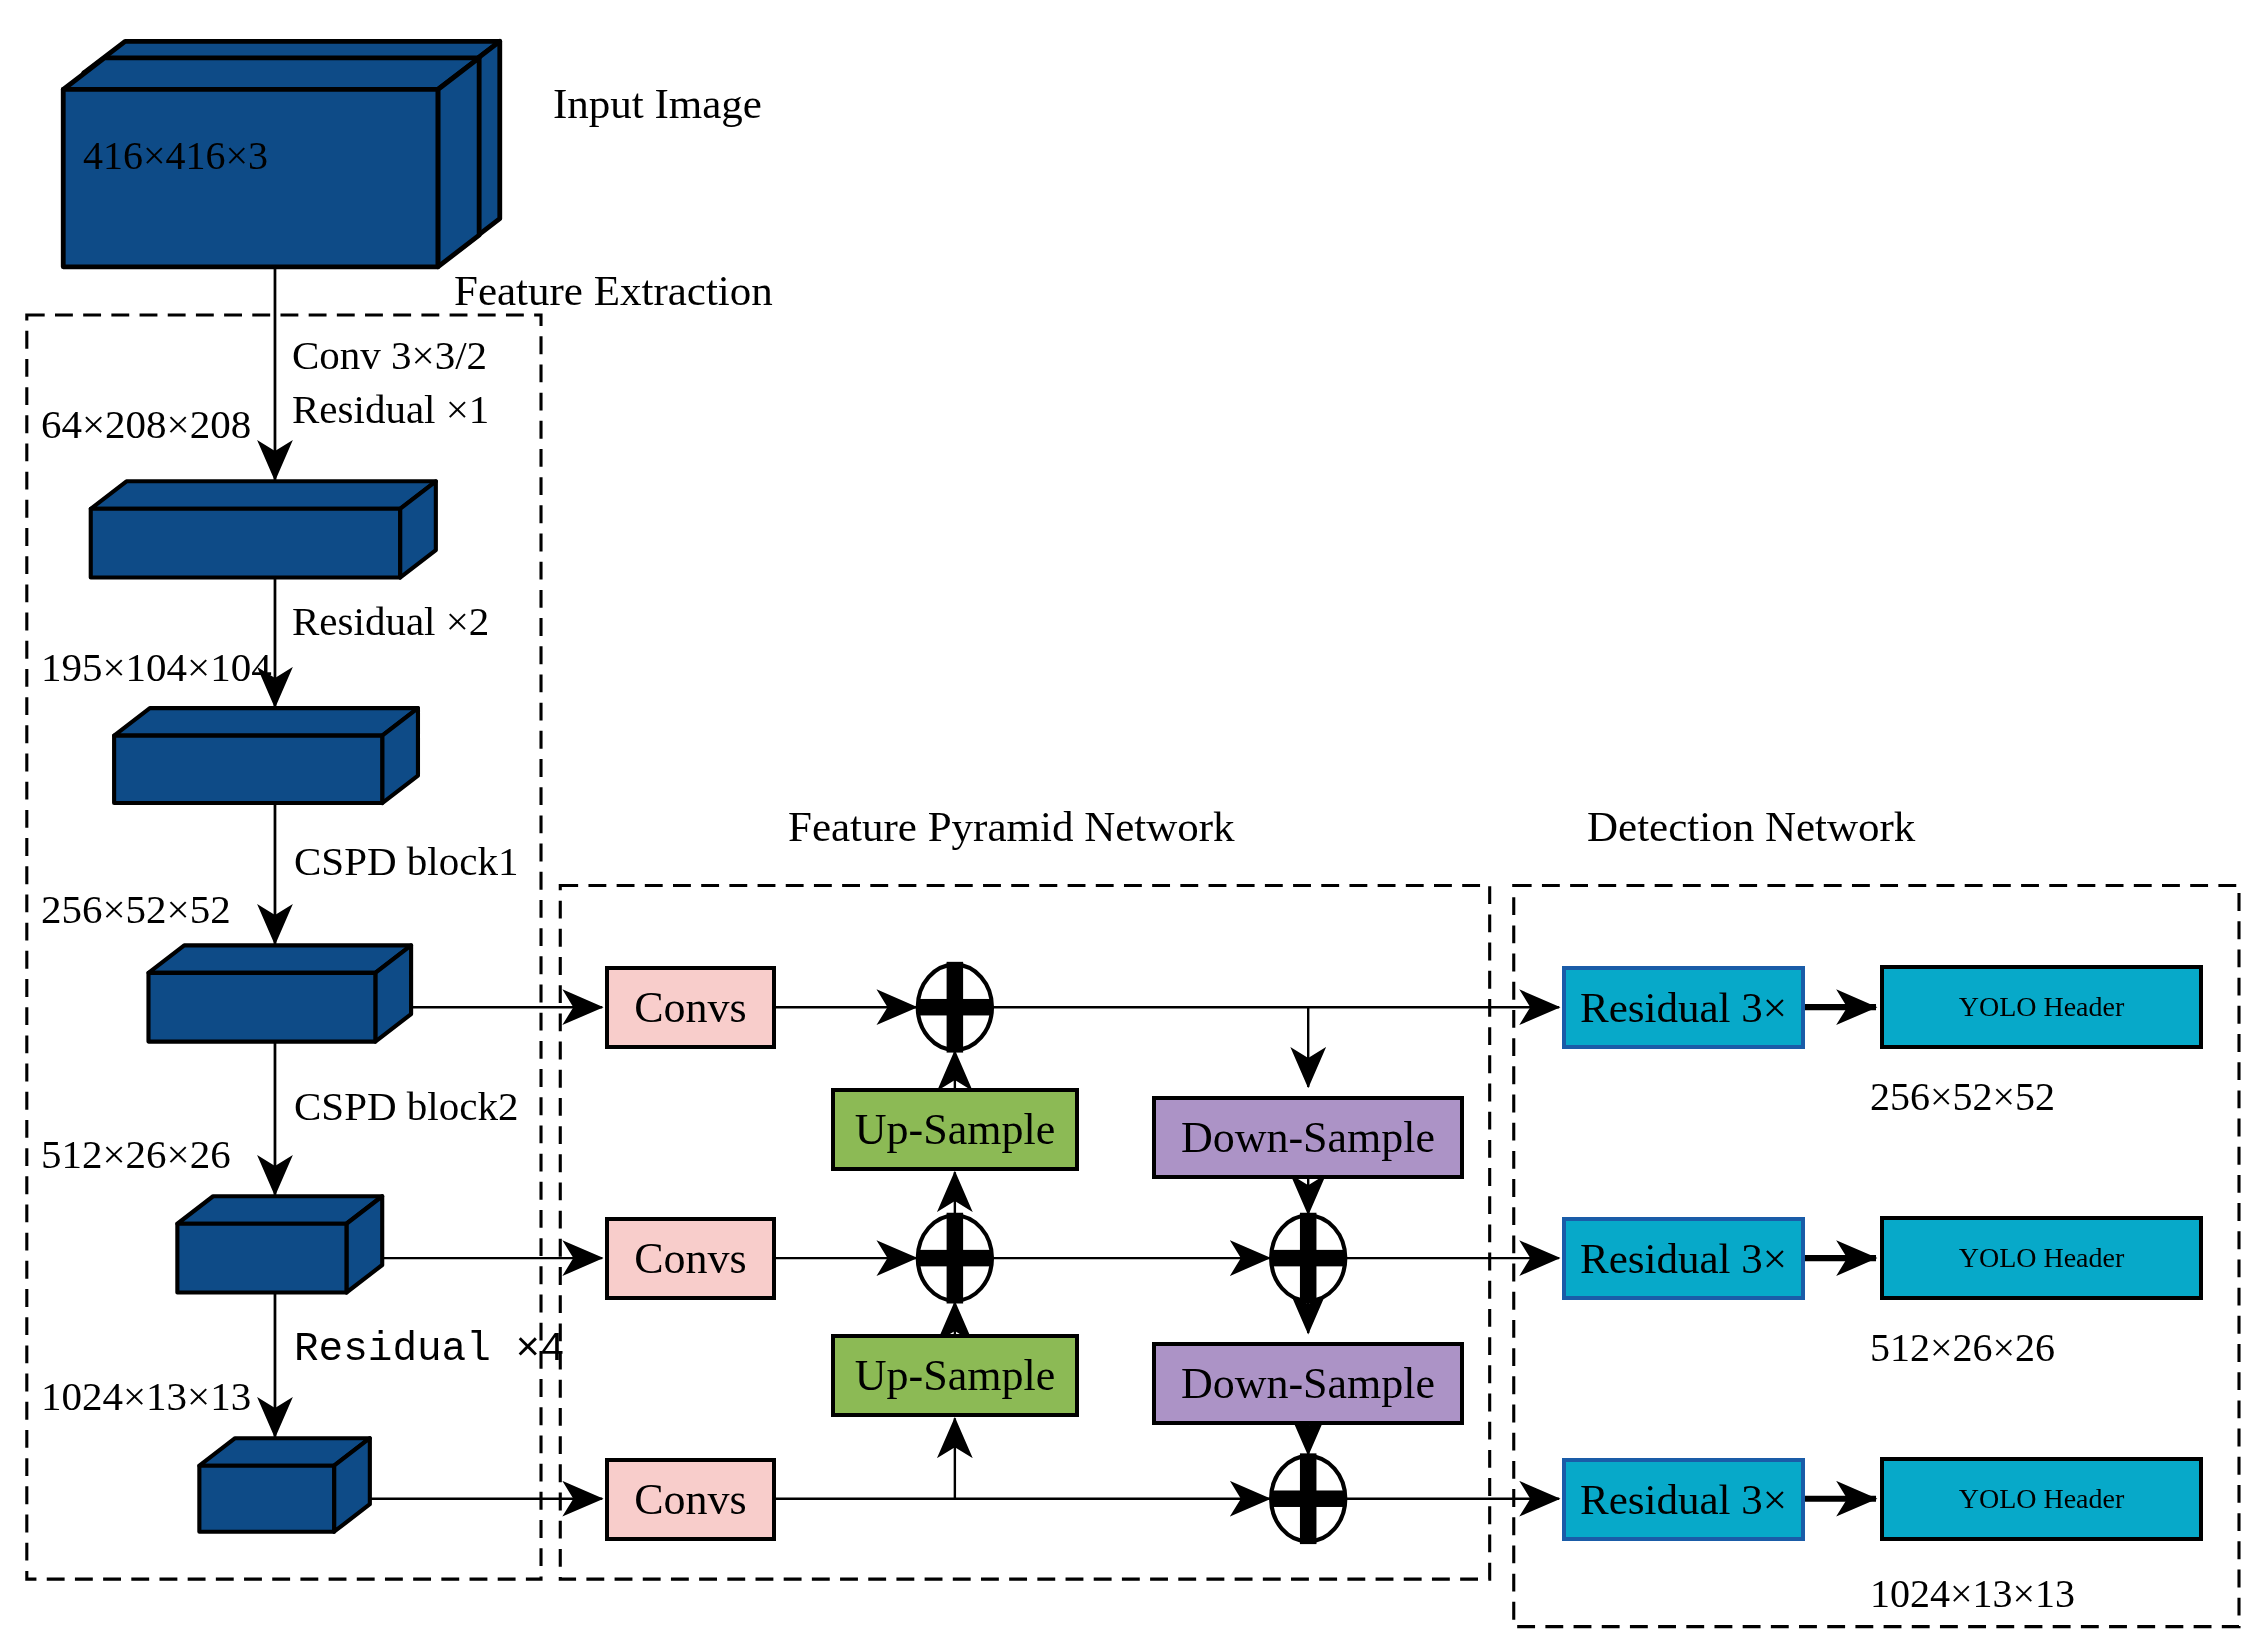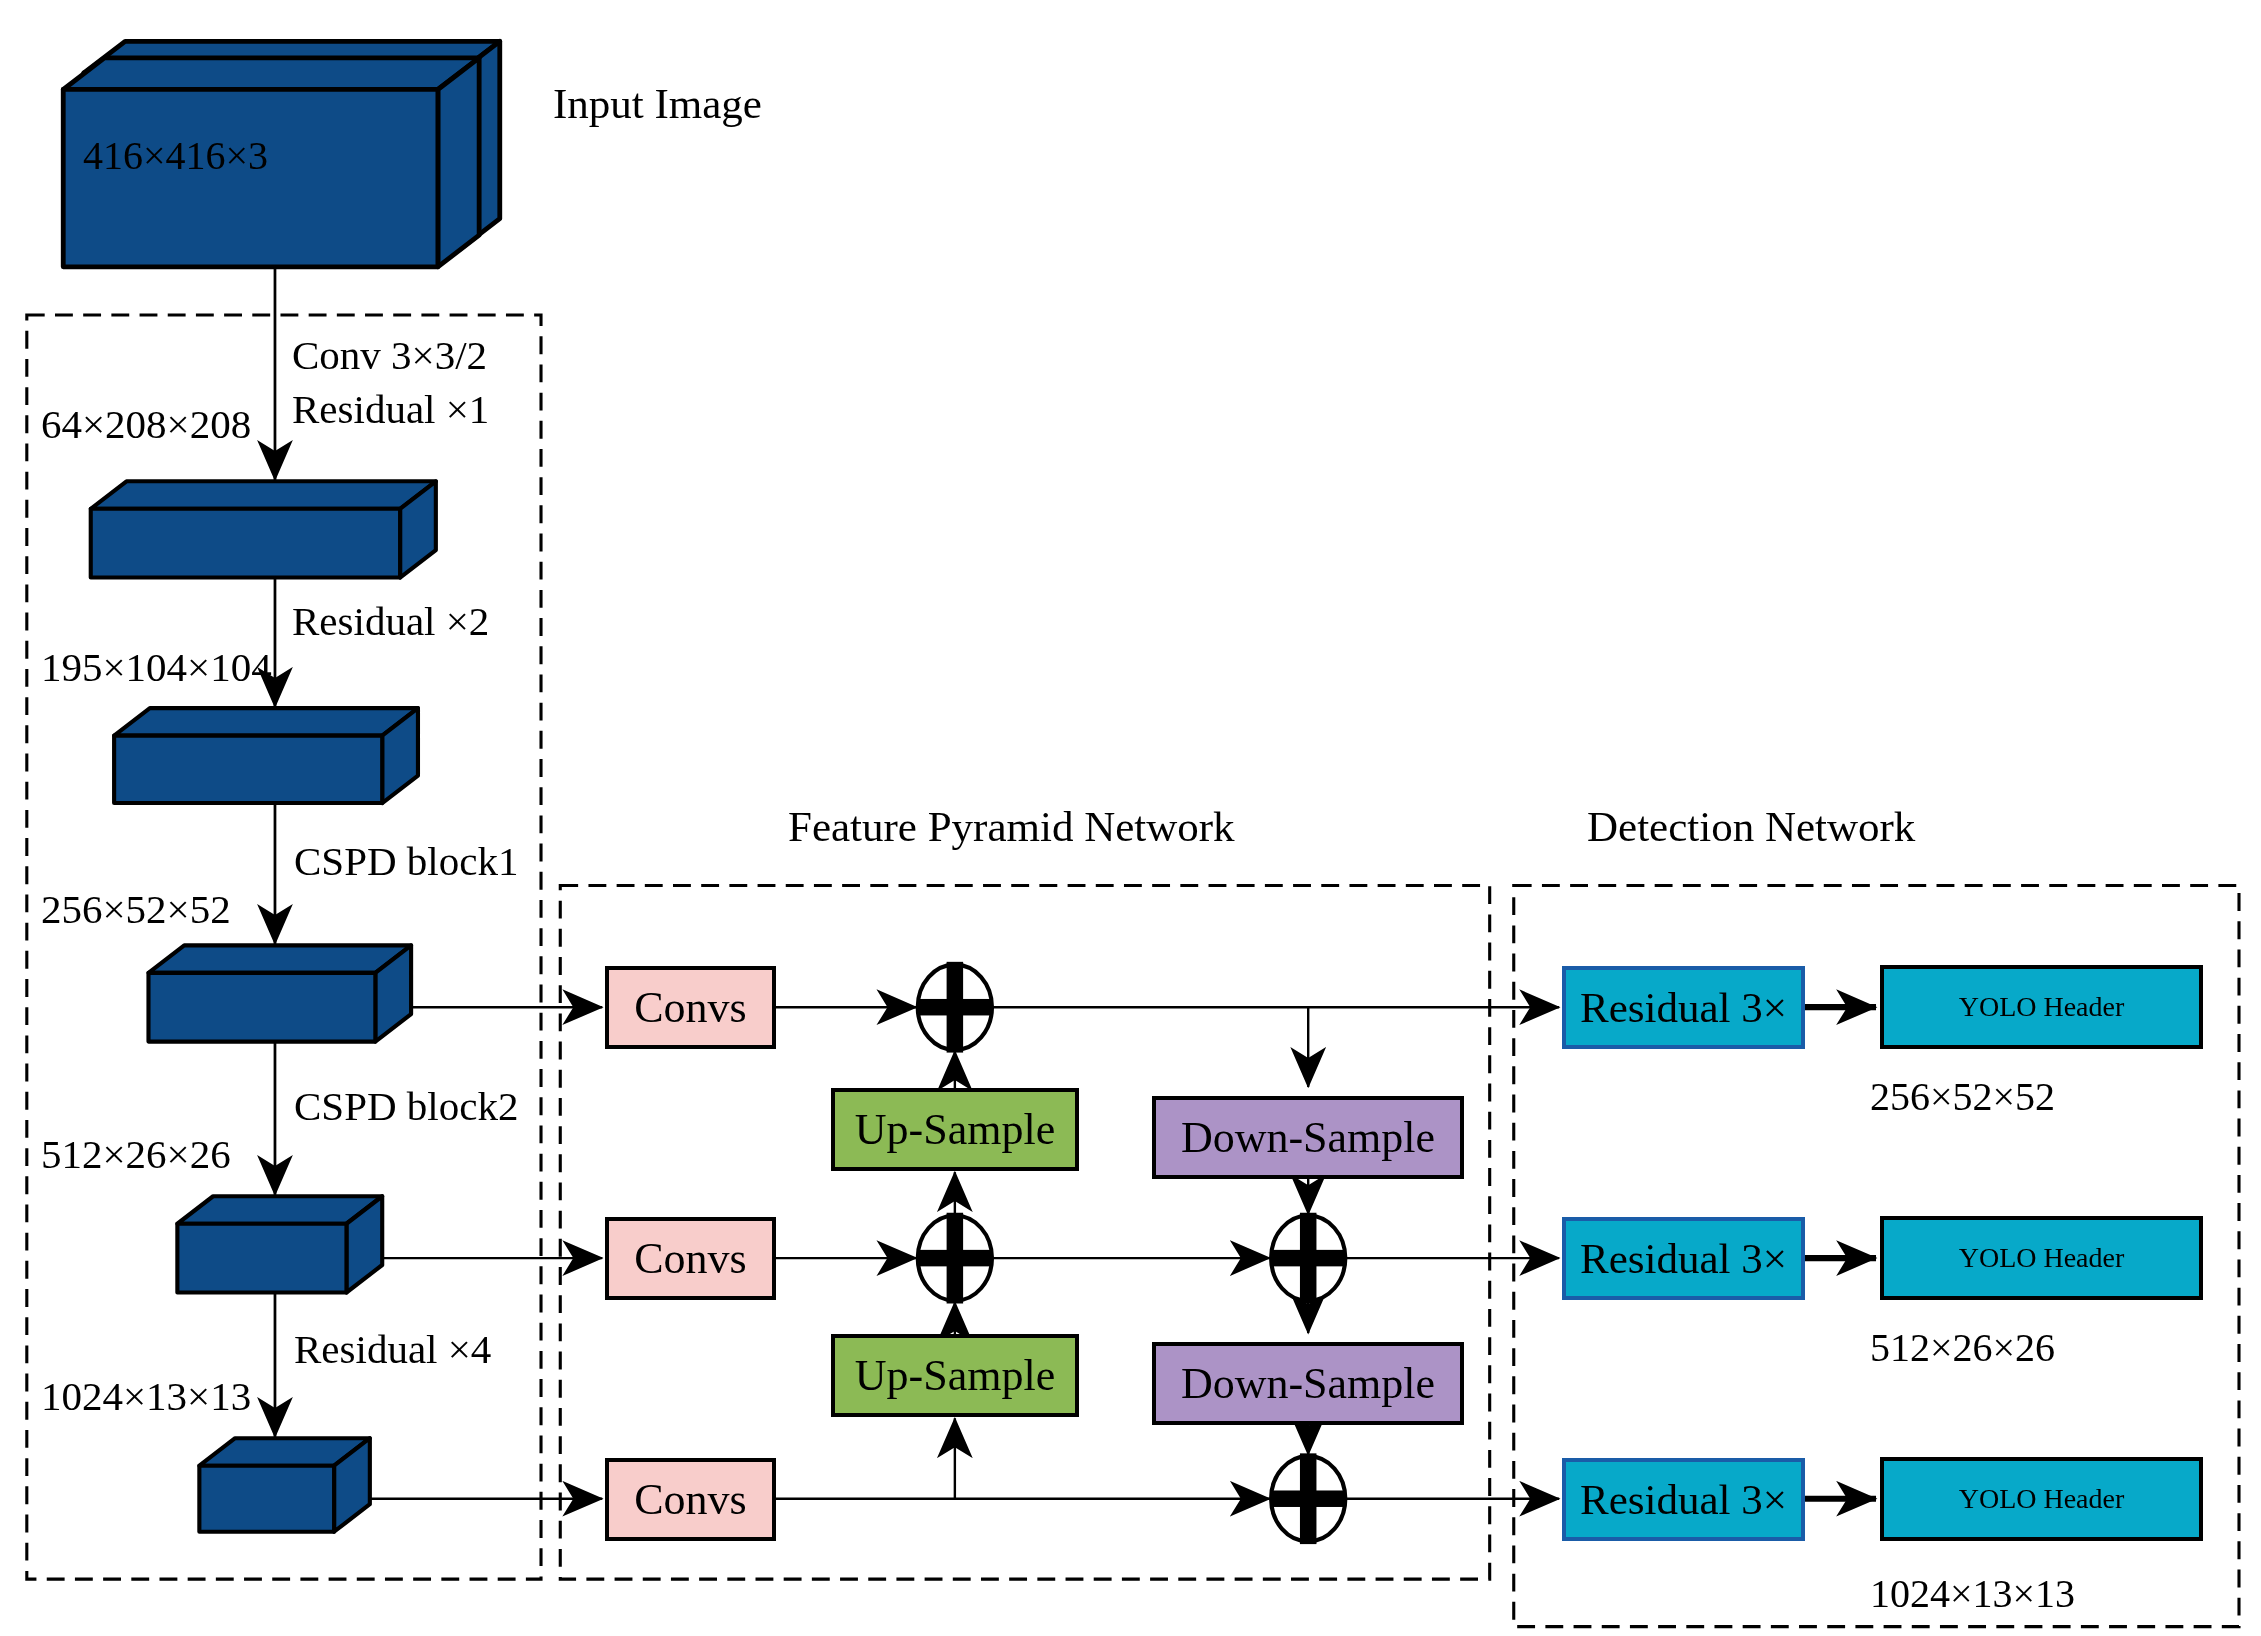--- a/index.html
+++ b/index.html
@@ -138,36 +138,37 @@
         <rect x="1891" y="2114" width="24" height="132" fill="#000"></rect>
       </g>
     </g>
   </svg>
 
   <div class="lbl t62 center" style="left:553px;top:81px;width:254px;">Input Image</div>
 
   <div class="lbl t58 center" style="left:83px;top:135px;width:337px;">416×416×3</div>
 
   <div class="lbl t62 center" style="left:454px;top:268px;width:385px;white-space:normal;">
+    <div>Feature Extraction</div>
   </div>
 
   <div class="lbl t60" style="left:292px;top:334px;">Conv 3×3/2</div>
   <div class="lbl t60" style="left:292px;top:388px;">Residual ×1</div>
   <div class="lbl t60 right" style="left:41px;top:403px;width:228px;">64×208×208</div>
 
   <div class="lbl t60" style="left:292px;top:600px;">Residual ×2</div>
   <div class="lbl t60 right" style="left:41px;top:646px;width:228px;">195×104×104</div>
 
   <div class="lbl t60" style="left:294px;top:840px;">CSPD block1</div>
   <div class="lbl t60 right" style="left:41px;top:888px;width:228px;">256×52×52</div>
 
   <div class="lbl t60" style="left:294px;top:1085px;">CSPD block2</div>
   <div class="lbl t60 right" style="left:41px;top:1133px;width:228px;">512×26×26</div>
 
-  <div class="lbl t60" style="left:294px;top:1328px;">Residual ×4</div>
+  <div class="lbl t60" style="left:294px;top:1328px;font-family:Liberation Mono, monospace;">Residual ×4</div>
   <div class="lbl t60 right" style="left:41px;top:1375px;width:228px;">1024×13×13</div>
 
   <div class="lbl t62 center" style="left:788px;top:804px;width:509px;">Feature Pyramid Network</div>
   <div class="lbl t62 center" style="left:1587px;top:804px;width:509px;">Detection Network</div>
 
   <div class="box convs" style="left:605px;top:966px;">Convs</div>
   <div class="box convs" style="left:605px;top:1217px;">Convs</div>
   <div class="box convs" style="left:605px;top:1458px;">Convs</div>
 
   <div class="box up" style="left:831px;top:1088px;">Up-Sample</div>

